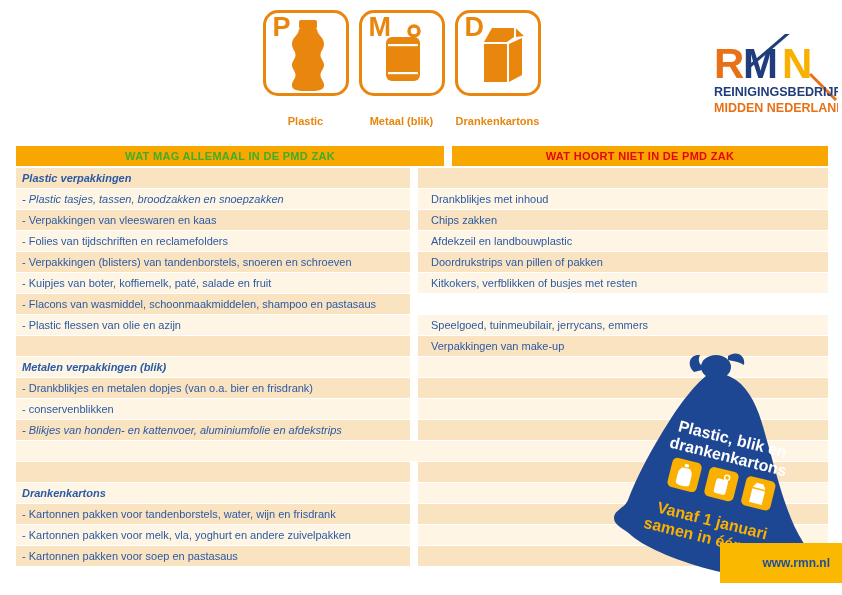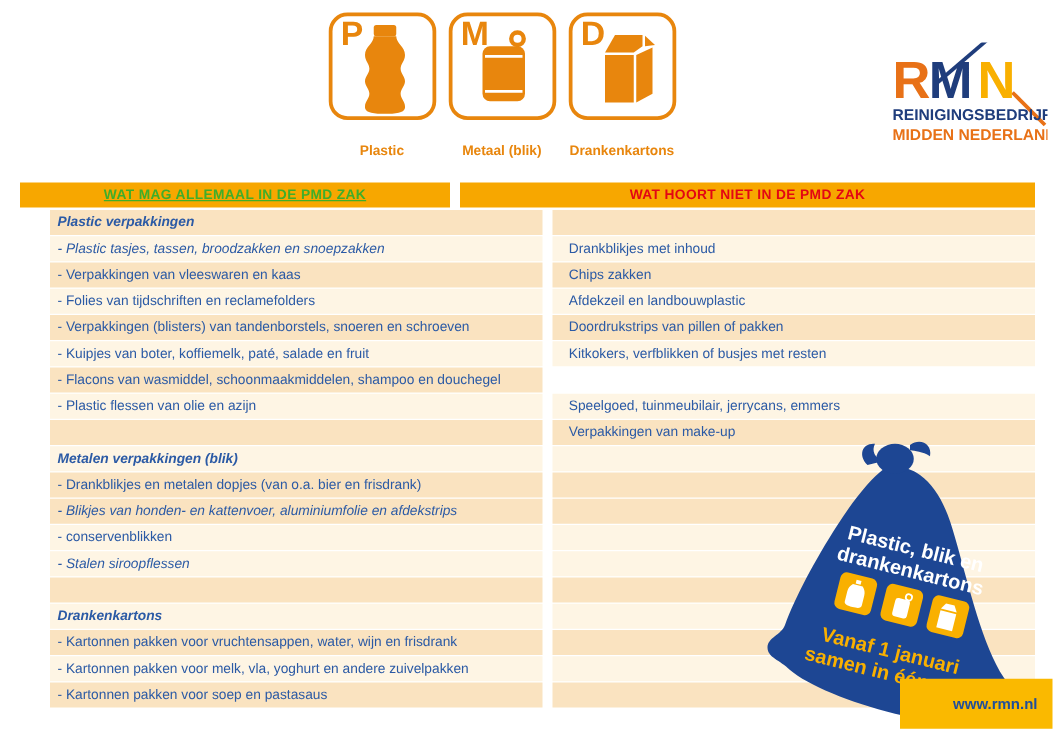--- a/index.html
+++ b/index.html
@@ -29,23 +29,23 @@
   
   .logo { position:absolute; left:698px; top:34px; width:140px; height:88px; }
 
   
   .pmd-table { position:absolute; left:16px; top:146px; width:812px; }
   .t-header { display:flex; height:20px; margin-bottom:2px; }
   .t-header .hl, .t-header .hr {
     background:#F7A700; display:flex; align-items:center; justify-content:center;
     font-size:11px; font-weight:bold; letter-spacing:0.3px;
   }
-  .t-header .hl { width:344px; margin-right:8px; color:#3FAE2A;text-decoration:underline; }
+  .t-header .hl { width:428px; margin-right:8px; color:#3FAE2A; }
   .t-header .hr { flex:1; color:#E30613; }
-  .t-row { display:flex; height:20px; margin-bottom:1px;margin-left:24px; }
+  .t-row { display:flex; height:20px; margin-bottom:1px; }
   .cell-l, .cell-r {
     display:flex; align-items:center; box-sizing:border-box;
     font-size:11px; color:#2B5AA5; white-space:nowrap; overflow:hidden;
   }
   .cell-l { width:394px; margin-right:8px; padding-left:6px; }
   .cell-r { flex:1; padding-left:13px; }
   .bg-a .cell-l, .bg-a .cell-r { background:#FAE3C0; }
   .bg-b .cell-l, .bg-b .cell-r { background:#FEF5E4; }
   .cell-l.section { font-weight:bold; font-style:italic; }
   .cell-l.italic { font-style:italic; }
@@ -144,60 +144,59 @@
       </div>
       <div class="t-row bg-a">
         <div class="cell-l">- Verpakkingen (blisters) van tandenborstels, snoeren en schroeven</div>
         <div class="cell-r">Doordrukstrips van pillen of pakken</div>
       </div>
       <div class="t-row bg-b">
         <div class="cell-l">- Kuipjes van boter, koffiemelk, paté, salade en fruit</div>
         <div class="cell-r">Kitkokers, verfblikken of busjes met resten</div>
       </div>
       <div class="t-row bg-a">
-        <div class="cell-l">- Flacons van wasmiddel, schoonmaakmiddelen, shampoo en douchegel</div>
+        <div class="cell-l">- Flacons van wasmiddel, schoonmaakmiddelen, shampoo en pastasaus</div>
       </div>
       <div class="t-row bg-b">
         <div class="cell-l">- Plastic flessen van olie en azijn</div>
         <div class="cell-r">Speelgoed, tuinmeubilair, jerrycans, emmers</div>
       </div>
       <div class="t-row bg-a">
         <div class="cell-l"></div>
         <div class="cell-r">Verpakkingen van make-up</div>
       </div>
       <div class="t-row bg-b">
         <div class="cell-l section">Metalen verpakkingen (blik)</div>
         <div class="cell-r"></div>
       </div>
       <div class="t-row bg-a">
         <div class="cell-l">- Drankblikjes en metalen dopjes (van o.a. bier en frisdrank)</div>
         <div class="cell-r"></div>
       </div>
+      <div class="t-row bg-b">
+        <div class="cell-l">- conservenblikken</div>
+        <div class="cell-r"></div>
+      </div>
       <div class="t-row bg-a">
         <div class="cell-l italic">- Blikjes van honden- en kattenvoer, aluminiumfolie en afdekstrips</div>
         <div class="cell-r"></div>
       </div>
       <div class="t-row bg-b">
-        <div class="cell-l">- conservenblikken</div>
-        <div class="cell-r"></div>
-      </div>
-      <div class="t-row bg-b">
-        <div class="cell-l italic">- Stalen siroopflessen</div>
         <div class="cell-r"></div>
       </div>
       <div class="t-row bg-a">
         <div class="cell-l"></div>
         <div class="cell-r"></div>
       </div>
       <div class="t-row bg-b">
         <div class="cell-l section">Drankenkartons</div>
         <div class="cell-r"></div>
       </div>
       <div class="t-row bg-a">
-        <div class="cell-l">- Kartonnen pakken voor vruchtensappen, water, wijn en frisdrank</div>
+        <div class="cell-l">- Kartonnen pakken voor tandenborstels, water, wijn en frisdrank</div>
         <div class="cell-r"></div>
       </div>
       <div class="t-row bg-b">
         <div class="cell-l">- Kartonnen pakken voor melk, vla, yoghurt en andere zuivelpakken</div>
         <div class="cell-r"></div>
       </div>
       <div class="t-row bg-a">
         <div class="cell-l">- Kartonnen pakken voor soep en pastasaus</div>
         <div class="cell-r"></div>
       </div>

